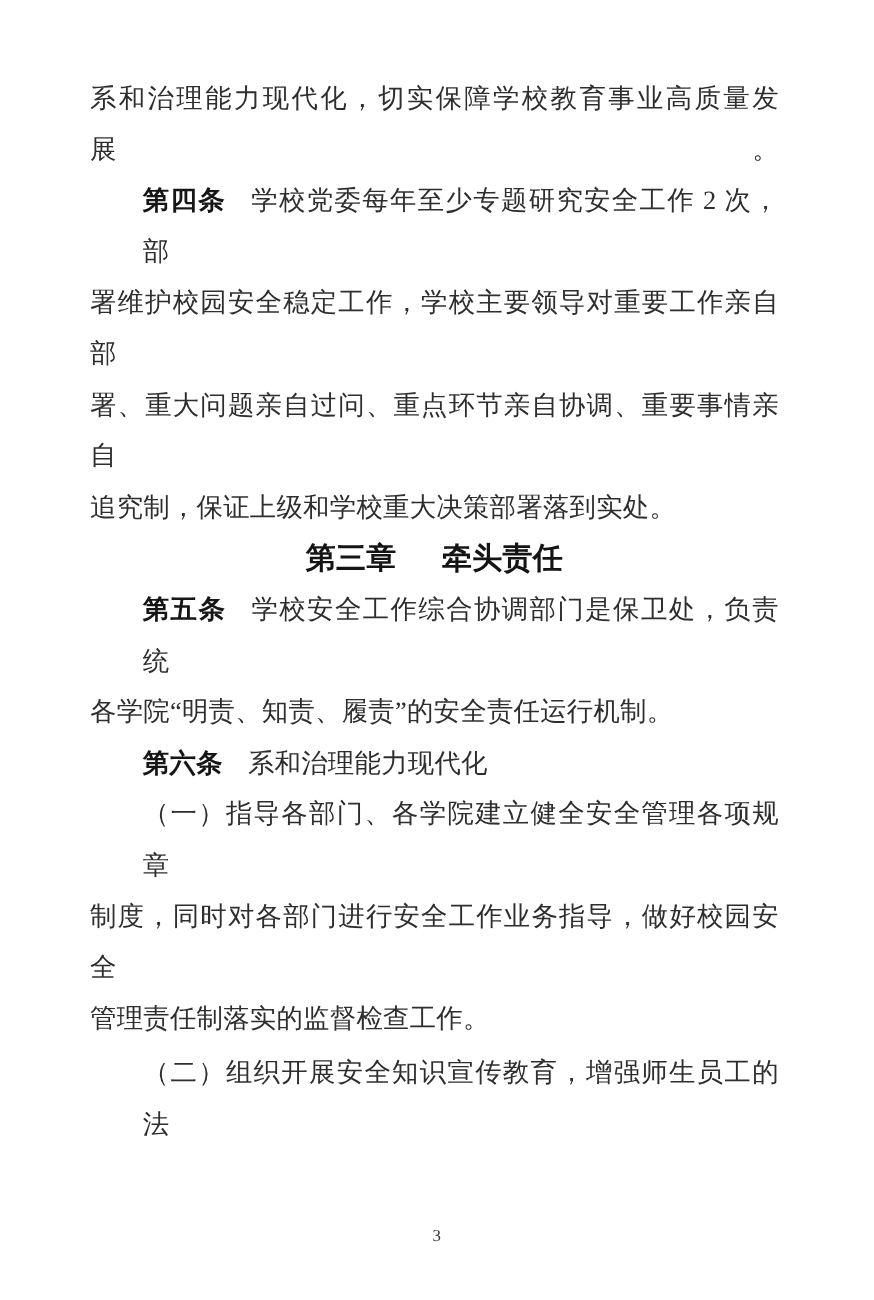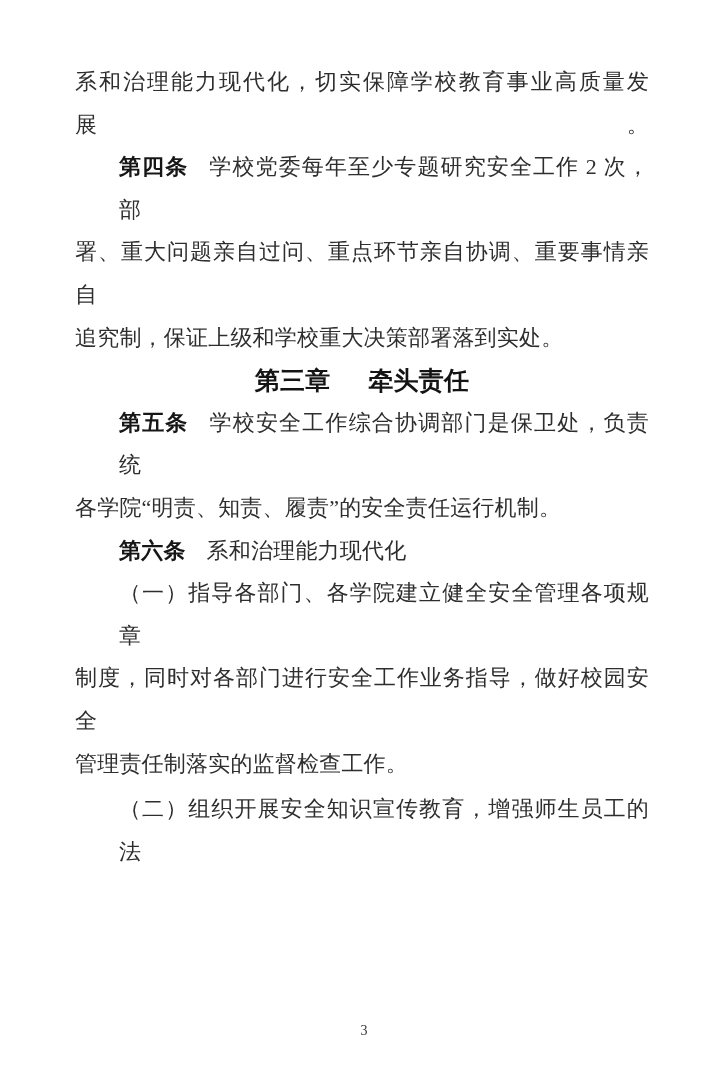--- a/index.html
+++ b/index.html
@@ -67,20 +67,21 @@
 <body>
 
 <div class="page">
   <div class="textcol">
 
     <div class="line fill">系和治理能力现代化，切实保障学校教育事业高质量发展。</div>
 
     <div class="line fill indent">
       <span class="lead">第四条</span><span>学校党委每年至少专题研究安全工作 2 次，部</span>
     </div>
+    <div class="line fill">署维护校园安全稳定工作，学校主要领导对重要工作亲自部</div>
     <div class="line fill">署、重大问题亲自过问、重点环节亲自协调、重要事情亲自</div>
     <div class="line">追究制，保证上级和学校重大决策部署落到实处。</div>
 
     <div class="line chapter">
       <span>第三章</span><span class="chapter-title">牵头责任</span>
     </div>
 
     <div class="line fill indent">
       <span class="lead">第五条</span><span>学校安全工作综合协调部门是保卫处，负责统</span>
     </div>

